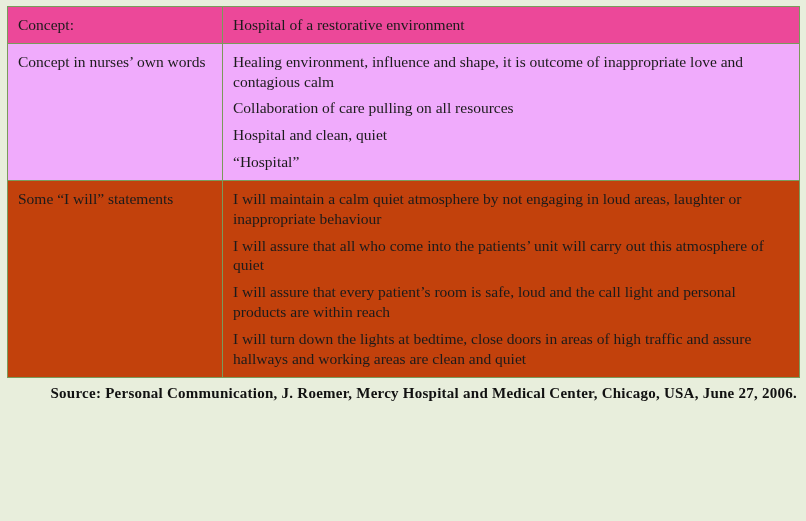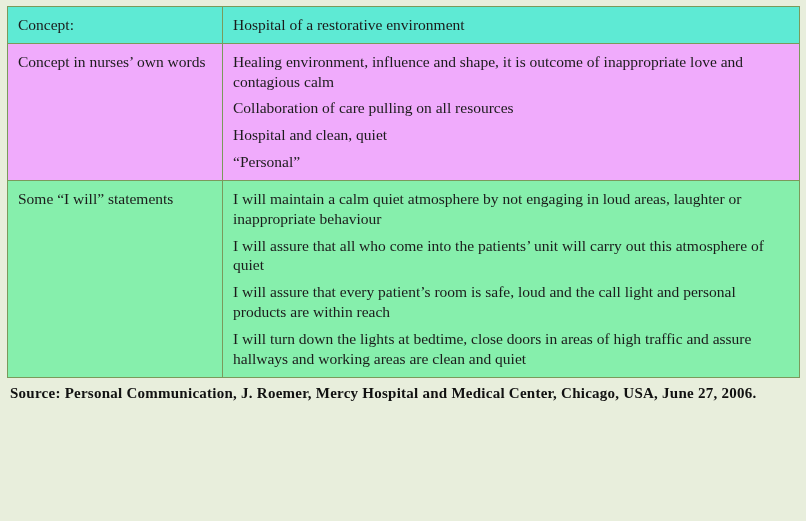--- a/index.html
+++ b/index.html
@@ -31,23 +31,23 @@
     border: 1px solid #7a9a5b;
     vertical-align: top;
     padding: 8px 9px 8px 10px;
     font-size: 15.5px;
     line-height: 1.28;
     color: #1b1b1b;
   }
   col.c1 { width: 215px; }
   col.c2 { width: 577px; }
 
-  tr.row-light td { background: #5eead4; }
+  tr.row-light td { background: #ec4899; }
   tr.row-mid td   { background: #f0abfc; }
-  tr.row-dark td  { background: #86efac; }
+  tr.row-dark td  { background: #c2410c; }
 
   td.label-cell {
     white-space: normal;
   }
   .para {
     margin: 0 0 0 0;
   }
   .para + .para {
     margin-top: 7px;
   }
@@ -55,21 +55,21 @@
     margin-top: 7px;
     padding: 0 2px 0 3px;
   }
   .source {
     font-size: 15px;
     font-weight: bold;
     color: #111;
     font-family: "Liberation Serif", serif;
     letter-spacing: 0.1px;
   }
-  .sp { letter-spacing: 0.25px; }
+  .sp { letter-spacing: 0.25px; text-align: right; }
 </style>
 </head>
 <body>
 
 <div class="page">
 
   <table class="tbl">
     <colgroup>
       <col class="c1">
       <col class="c2">
@@ -86,21 +86,21 @@
       </tr>
 
       <tr class="row-mid">
         <td class="label-cell">
           <div class="para">Concept in nurses’ own words</div>
         </td>
         <td>
           <div class="para">Healing  environment,  influence  and shape,  it is outcome of inappropriate love and contagious calm</div>
           <div class="para">Collaboration of care pulling  on all resources</div>
           <div class="para">Hospital and clean, quiet</div>
-          <div class="para">“Personal”</div>
+          <div class="para">“Hospital”</div>
         </td>
       </tr>
 
       <tr class="row-dark">
         <td class="label-cell">
           <div class="para">Some “I will”  statements</div>
         </td>
         <td>
           <div class="para">I will maintain  a calm quiet atmosphere by not engaging  in loud areas, laughter  or inappropriate behaviour</div>
           <div class="para">I will assure that all who come into the patients’ unit will  carry out this atmosphere of quiet</div>

